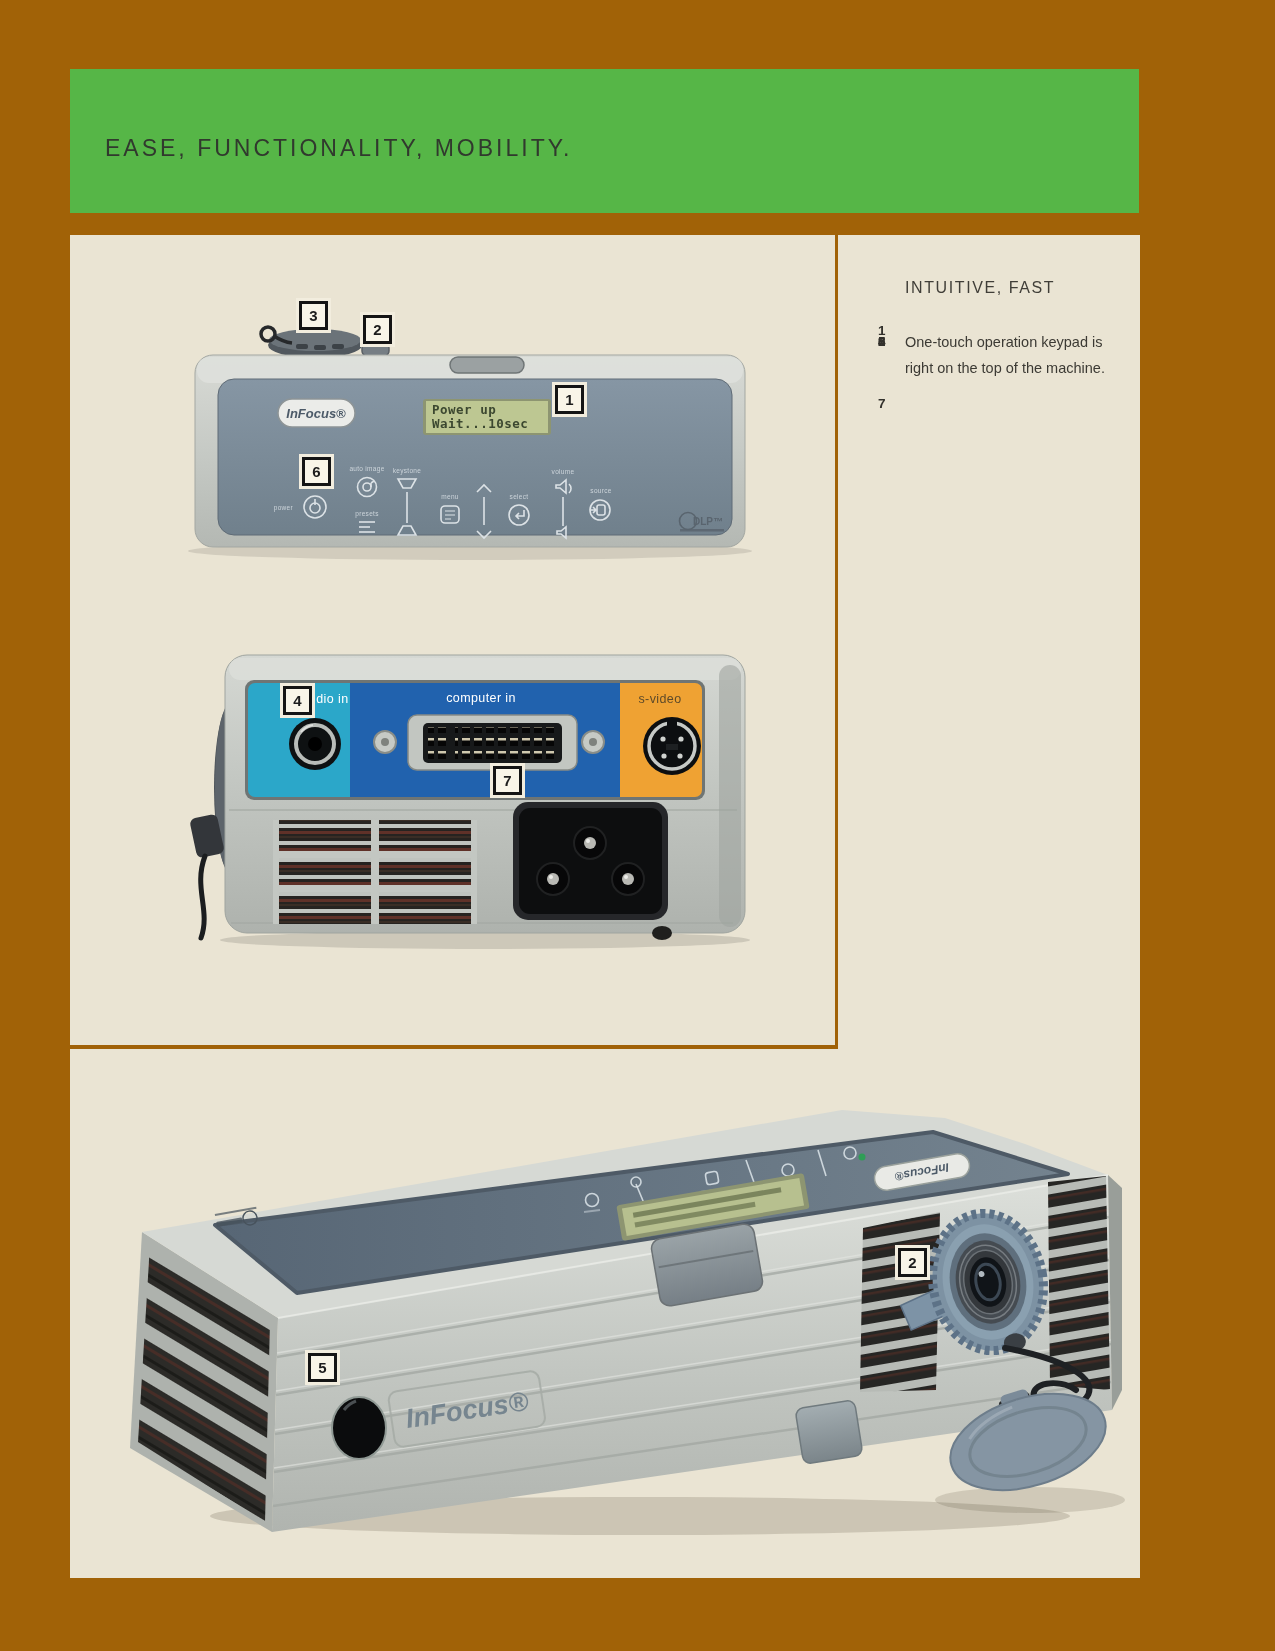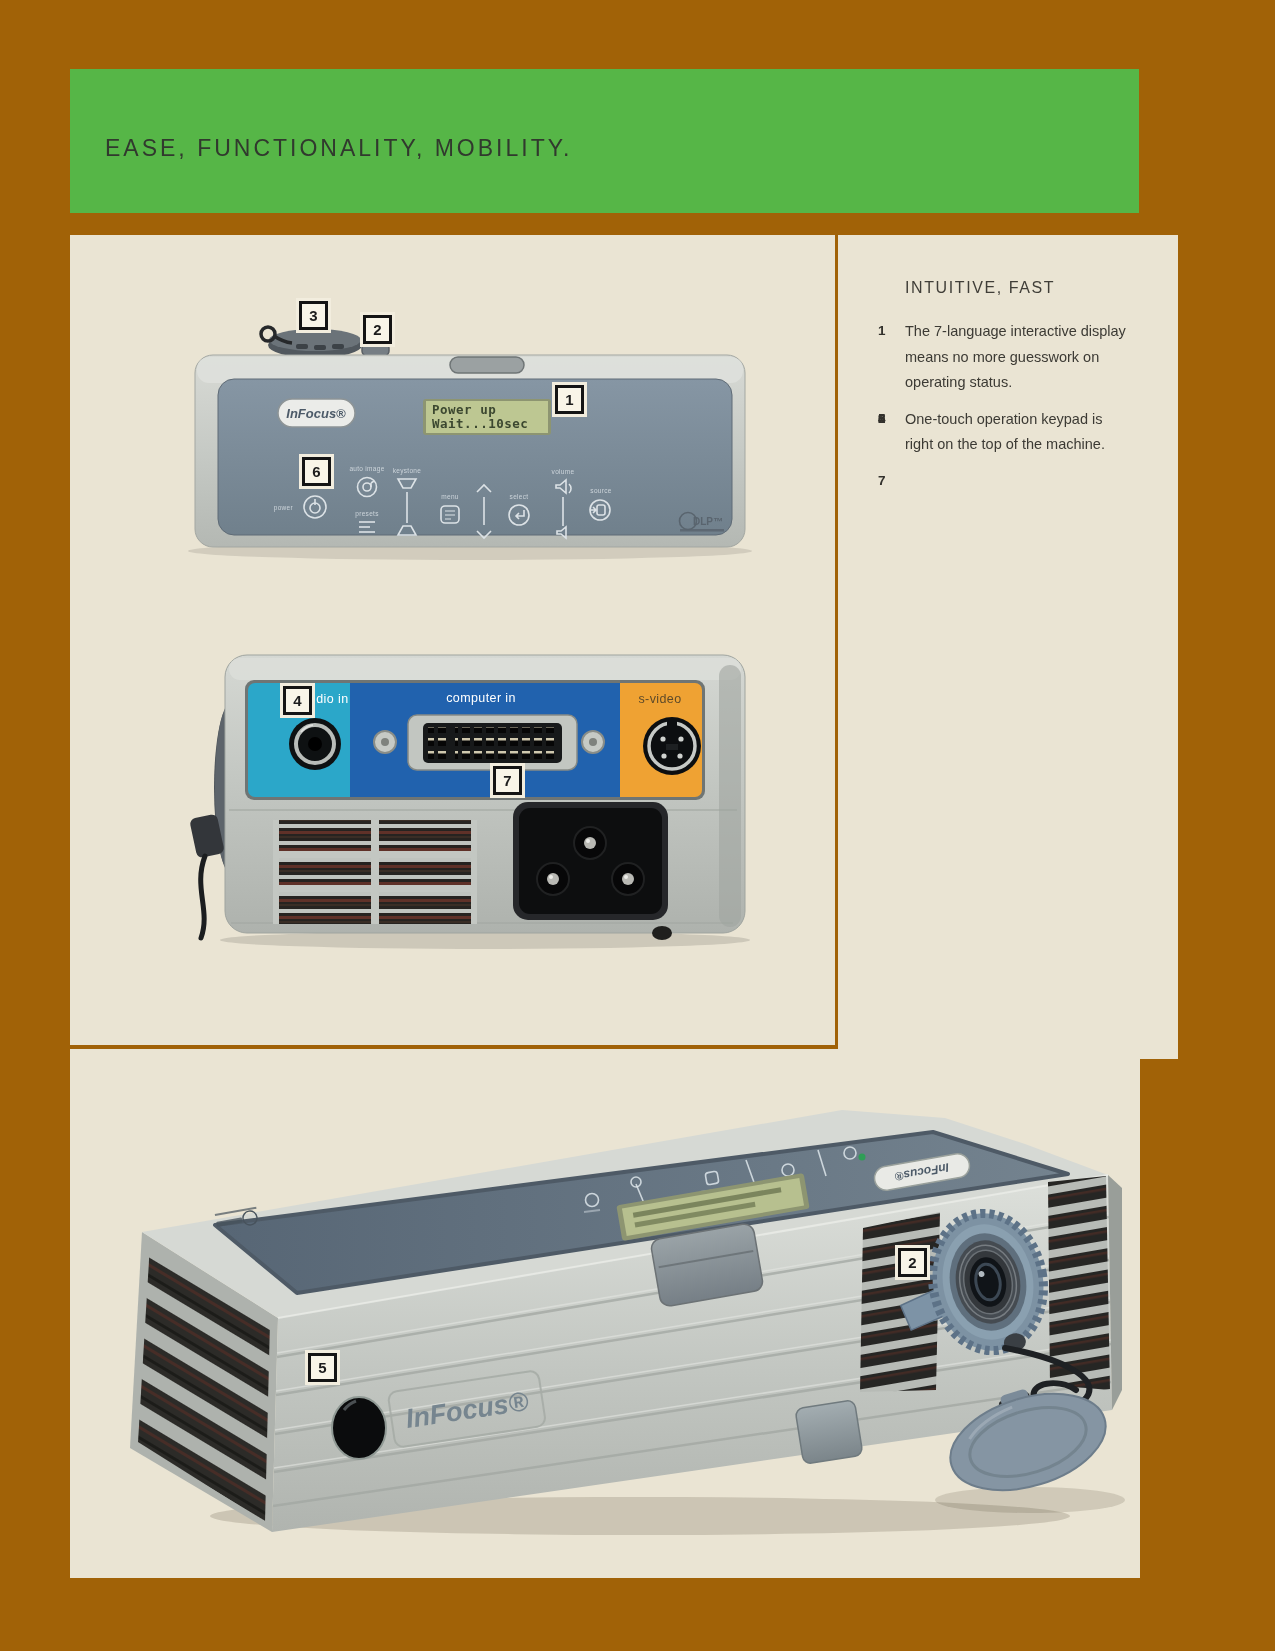--- a/index.html
+++ b/index.html
@@ -5,21 +5,21 @@
   html,body{margin:0;padding:0;background:#ffffff;}
   .page{position:relative;width:1275px;height:1651px;background:#a16207;overflow:hidden;
         font-family:"Liberation Sans",sans-serif;}
   
   .banner{position:absolute;left:70px;top:69px;width:1069px;height:144px;background:#56b647;}
   .banner h1{position:absolute;left:35px;top:66px;margin:0;font-size:23px;font-weight:500;
              letter-spacing:3px;color:#31392e;}
   
   .panel{position:absolute;background:#eae4d3;}
   #panel-left{left:70px;top:235px;width:765px;height:810px;}
-  #panel-right{left:838px;top:235px;width:302px;height:824px;padding-left:38px;}
+  #panel-right{left:838px;top:235px;width:302px;height:824px;}
   #panel-bottom{left:70px;top:1049px;width:1070px;height:529px;}
   
   .sb-heading{position:absolute;left:67px;top:44px;margin:0;font-size:16px;font-weight:500;
               letter-spacing:1.6px;color:#403e38;}
   .sb-list{position:absolute;left:0;top:84px;margin:0;padding:0;list-style:none;width:300px;}
   .sb-list li{position:relative;margin:0 0 11px 0;}
   .sb-list .num{position:absolute;left:40px;top:4px;width:12px;font-size:13.5px;font-weight:bold;color:#33312c;}
   .sb-list .txt{display:block;margin-left:67px;font-size:14.5px;line-height:25.5px;color:#3c3a34;
                 white-space:pre-line;}
   
@@ -50,23 +50,20 @@
   </div>
 
   <div class="panel" id="panel-left"></div>
   <div class="panel" id="panel-bottom"></div>
 
   <div class="panel" id="panel-right">
     <h2 class="sb-heading">INTUITIVE, FAST</h2>
     <ol class="sb-list">
       <li>
           <span class="num">1</span>
-          <span class="txt">The 7-language interactive display
-means no more guesswork on
-operating status.</span>
         </li>
       <li>
           <span class="num">2</span>
         </li>
       <li>
           <span class="num">3</span>
         </li>
       <li>
           <span class="num">4</span>
         </li>

